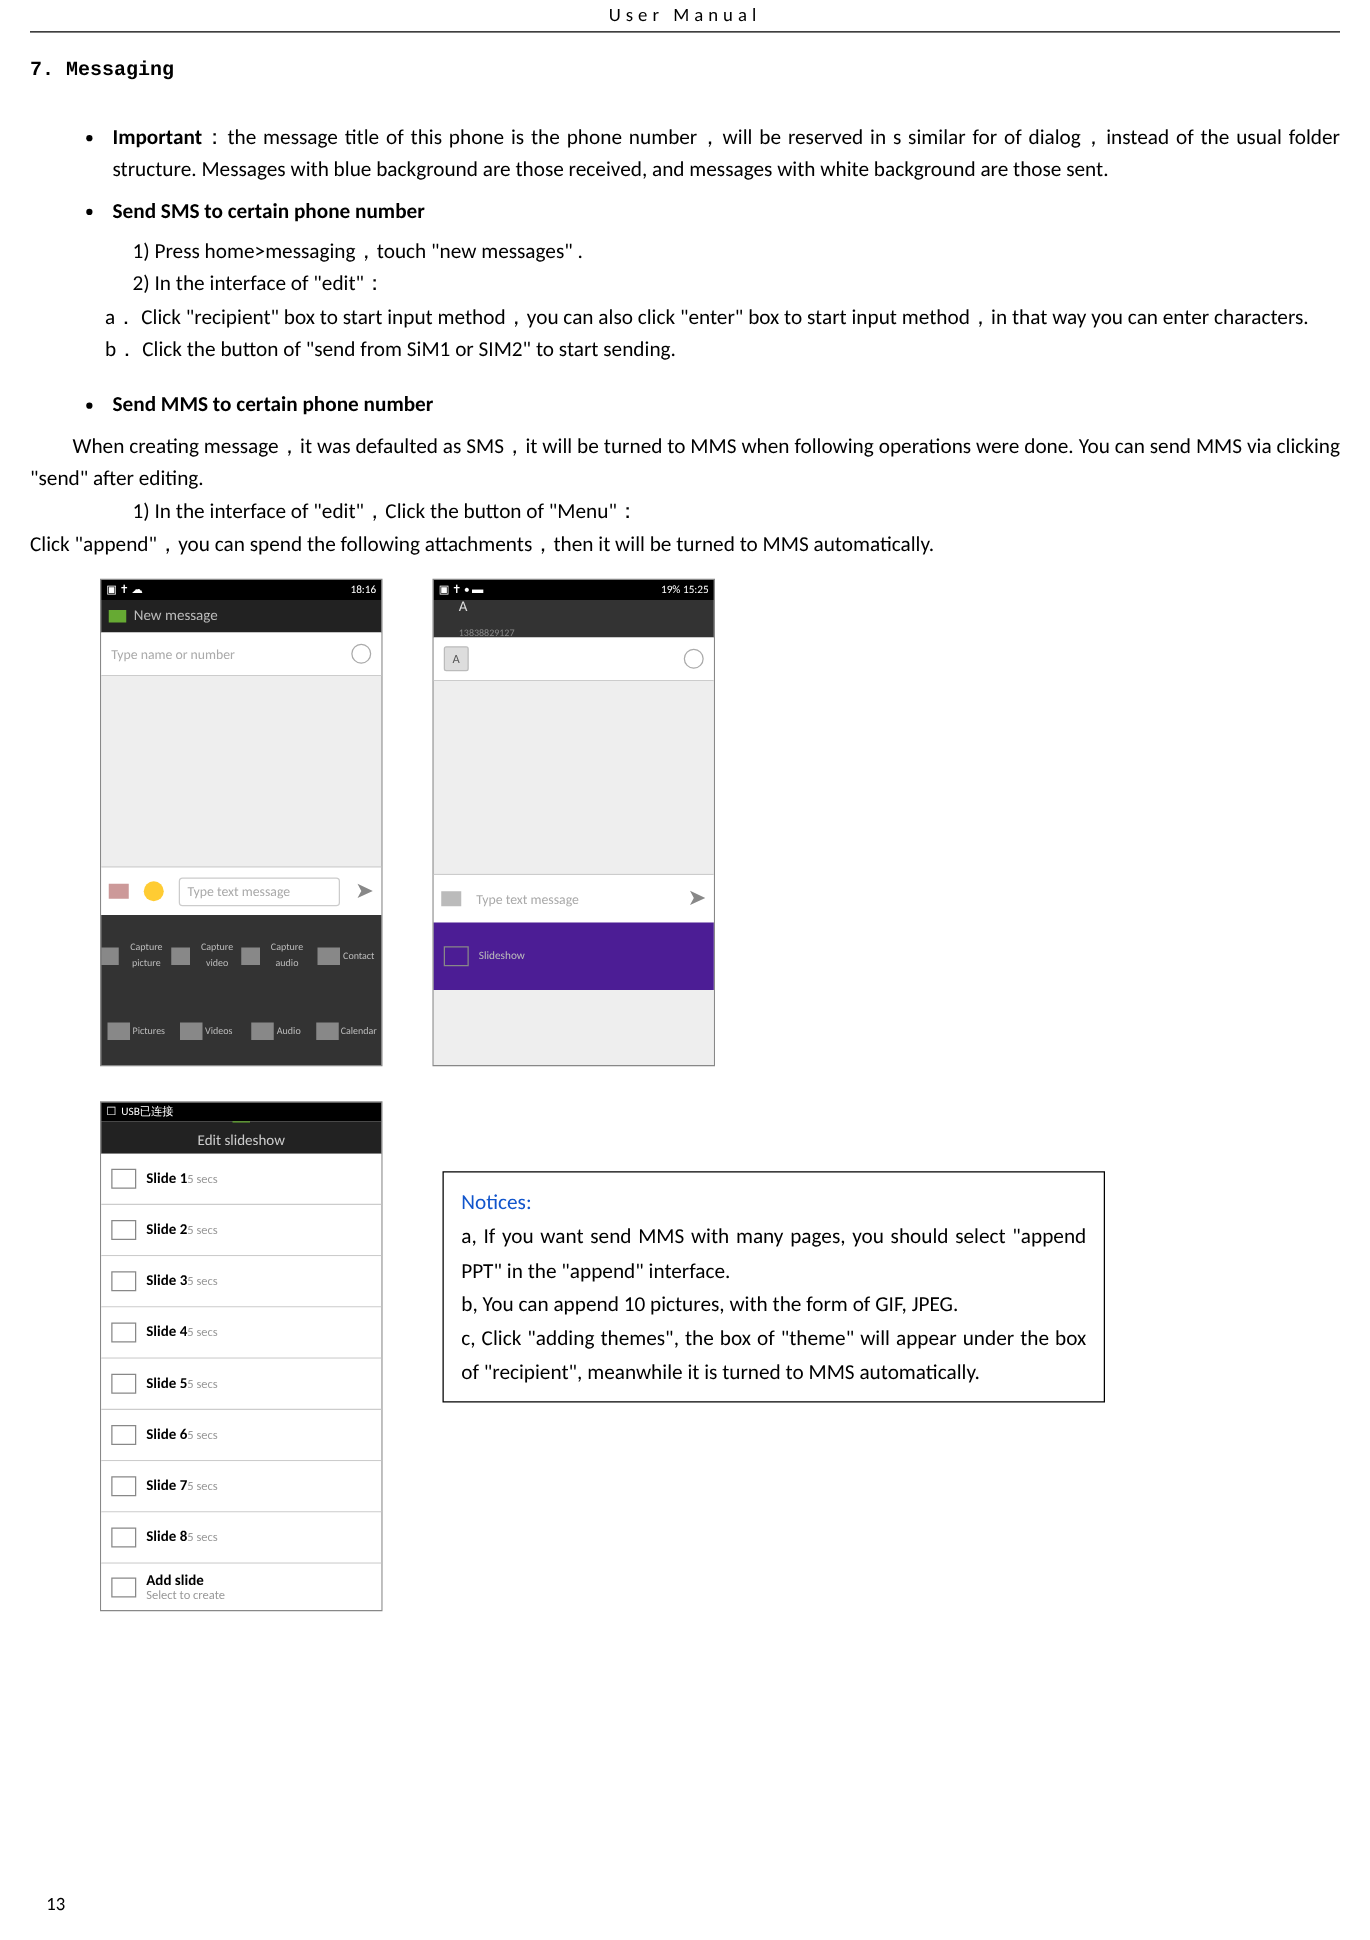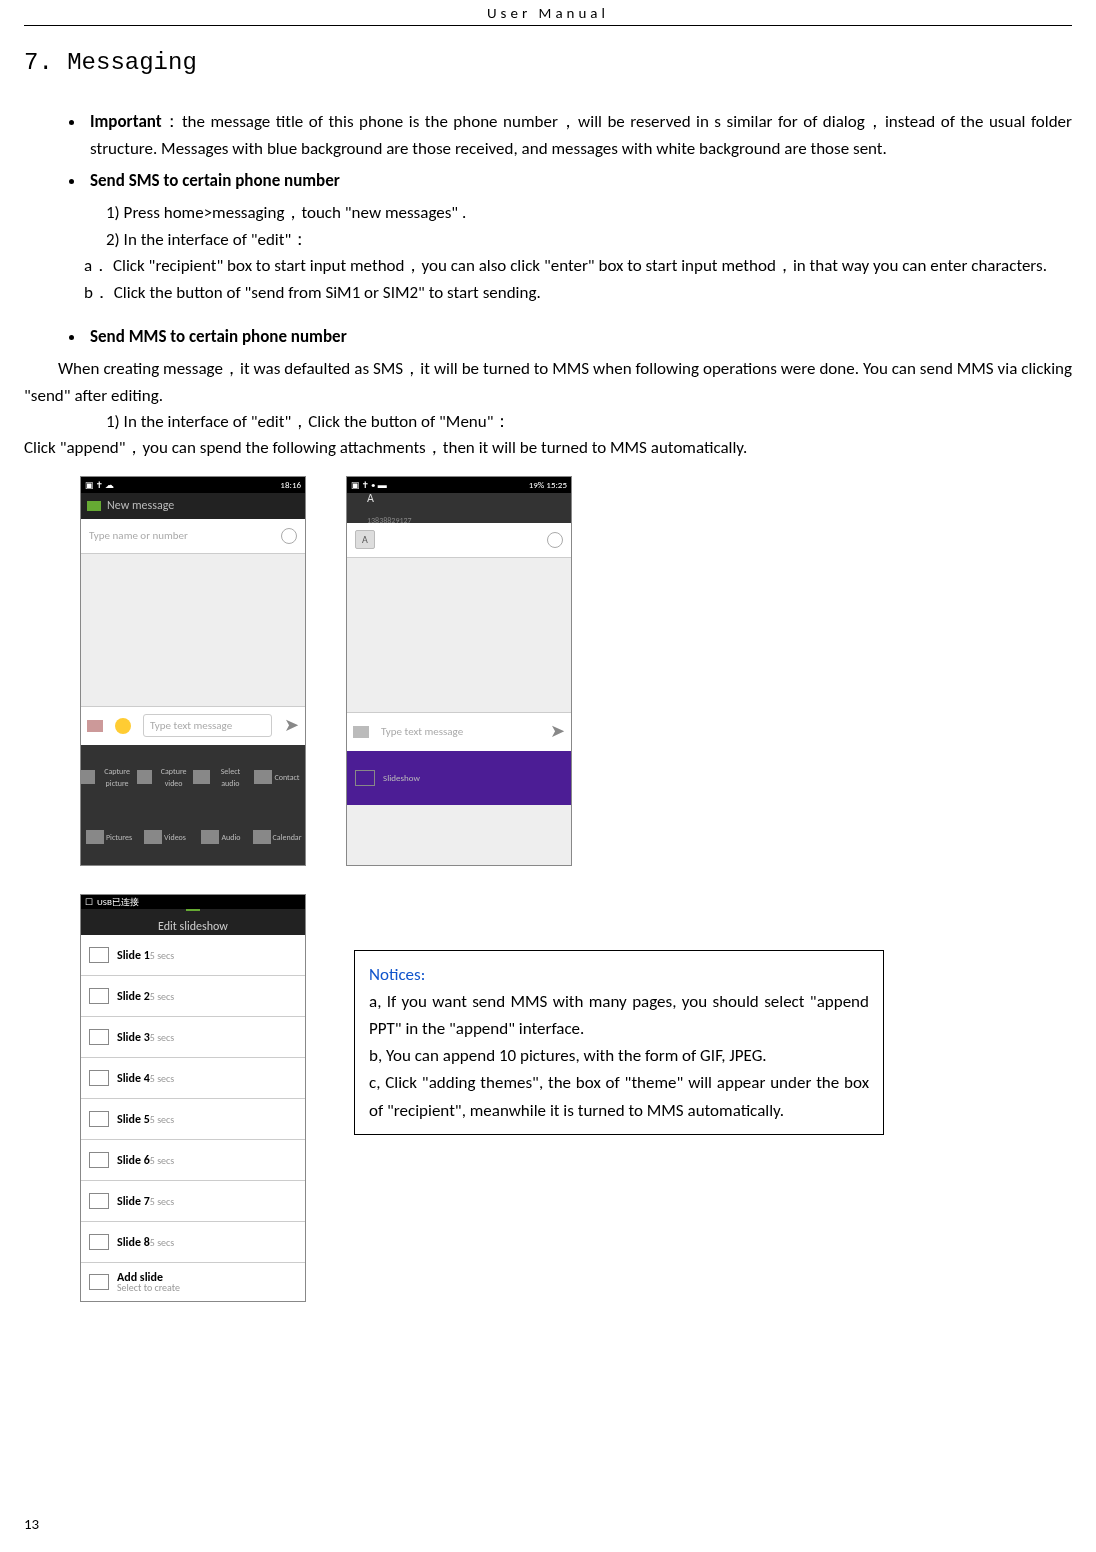--- a/index.html
+++ b/index.html
@@ -1,18 +1,18 @@
 <!DOCTYPE html>
 <html><head>
 <meta charset="utf-8">
 <style>
   html,body{margin:0;padding:0;background:#fff;color:#000;}
   .page{width:1096px;height:1552px;position:relative;font-family:Calibri,Arial,sans-serif;font-size:17px;line-height:1.55;box-sizing:border-box;padding:0 24px;}
   .hdr{text-align:center;font-size:15px;padding-top:2px;border-bottom:1px solid #000;letter-spacing:4px;}
-  .sec-title{font-family:"Courier New",monospace;font-weight:normal;font-size:24px;margin:18px 0 28px 0;}
+  .sec-title{font-family:"Courier New",monospace;font-weight:bold;font-size:16px;margin:18px 0 28px 0;}
   ul.bul{list-style:disc;padding-left:62px;margin:0;}
   ul.bul>li{padding-left:4px;margin-bottom:6px;text-align:justify;}
   .bold{font-weight:bold;}
   .sub{padding-left:82px;}
   .sub-a{padding-left:60px;text-align:justify;}
   .noind{padding-left:0;text-align:justify;}
   .imgrow{display:flex;gap:40px;margin:14px 0 10px 56px;}
   .phone{width:224px;height:388px;border:1px solid #888;background:#f5f5f5;display:flex;flex-direction:column;font-size:11px;color:#555;}
   .ph-status{background:#000;height:16px;display:flex;justify-content:space-between;align-items:center;color:#fff;font-size:9px;padding:0 4px;}
   .ph-head{background:#222;color:#bbb;height:26px;display:flex;align-items:center;gap:6px;padding:0 6px;font-size:12px;}
@@ -33,21 +33,21 @@
   .p3-title .mail{width:14px;height:10px;background:#6a3;}
   .slide-row{height:40px;border-bottom:1px solid #ccc;display:flex;align-items:center;justify-content:flex-start;padding:0 8px;background:#fff;}
   .slide-row .l{display:flex;align-items:center;gap:8px;}
   .slide-ico{width:18px;height:14px;border:1px solid #888;}
   .slide-name{font-weight:bold;color:#000;font-size:12px;}
   .slide-sec{color:#999;font-size:10px;}
   .add-name{font-weight:bold;color:#000;font-size:12px;line-height:1;}
   .add-sub{color:#999;font-size:10px;line-height:1;}
   .notice-box{border:1.5px solid #000;width:500px;padding:10px 14px;margin-top:56px;font-size:17px;line-height:1.6;text-align:justify;}
   .notice-title{color:#1155cc;}
-  .pgnum{position:absolute;left:24px;bottom:16px;font-size:15px;text-align:center;}
+  .pgnum{position:absolute;left:37px;bottom:16px;font-size:15px;text-align:center;}
   .contact-ico{width:14px;height:14px;border-radius:50%;border:1px solid #aaa;display:inline-block;}
 </style>
 </head>
 <body>
 
 <div class="page">
   <div class="hdr">User    Manual</div>
   <div class="sec-title">7. Messaging</div>
 
   <ul class="bul">
@@ -96,21 +96,21 @@
         <div>
             <span class="ico"></span>
             <span>Capture picture</span>
           </div>
         <div>
             <span class="ico"></span>
             <span>Capture video</span>
           </div>
         <div>
             <span class="ico"></span>
-            <span>Select audio</span>
+            <span>Capture audio</span>
           </div>
         <div>
             <span class="ico"></span>
             <span>Contact</span>
           </div>
         <div>
             <span class="ico"></span>
             <span>Pictures</span>
           </div>
         <div>

